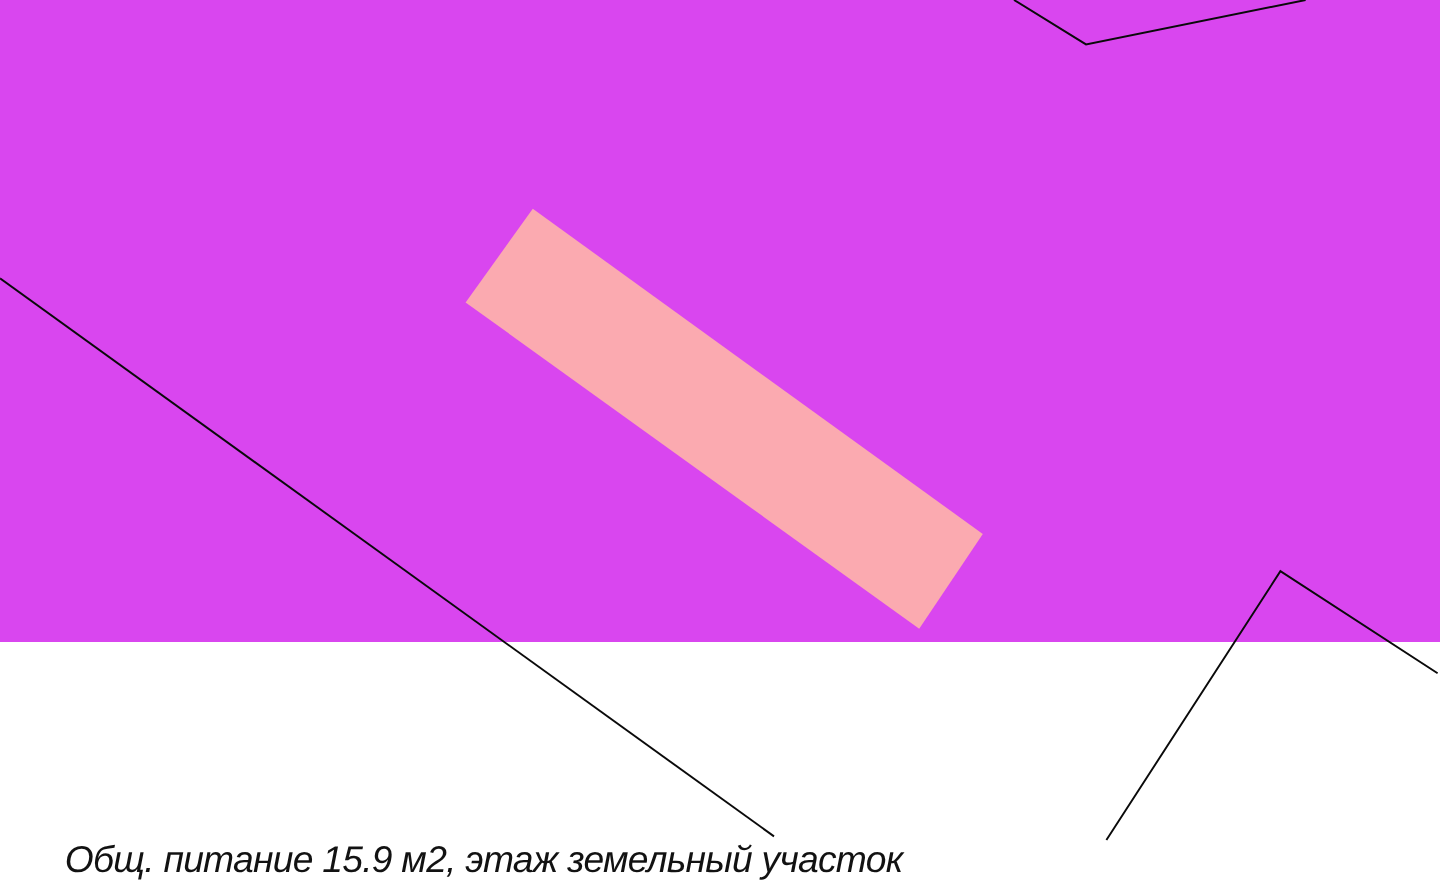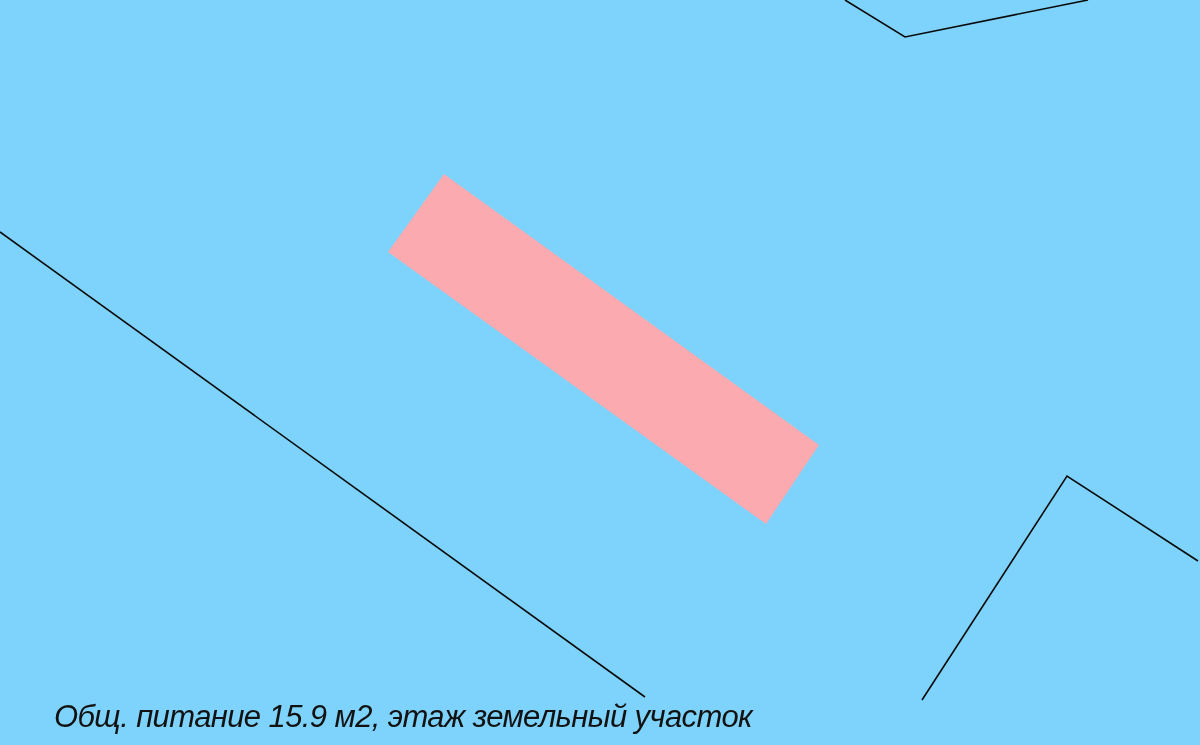--- a/index.html
+++ b/index.html
@@ -7,22 +7,22 @@
     padding: 0;
     width: 1200px;
     height: 745px;
     overflow: hidden;
     background: #ffffff;
     font-family: "Liberation Sans", sans-serif;
   }
   .map-viewport {
     position: relative;
     width: 1200px;
-    height: 745px;
-    background: #7dd3fc;
+    height: 535px;
+    background: #d946ef;
   }
   .map-svg {
     position: absolute;
     inset: 0;
     width: 1200px;
     height: 745px;
     display: block;
   }
   .boundary-line {
     fill: none;

